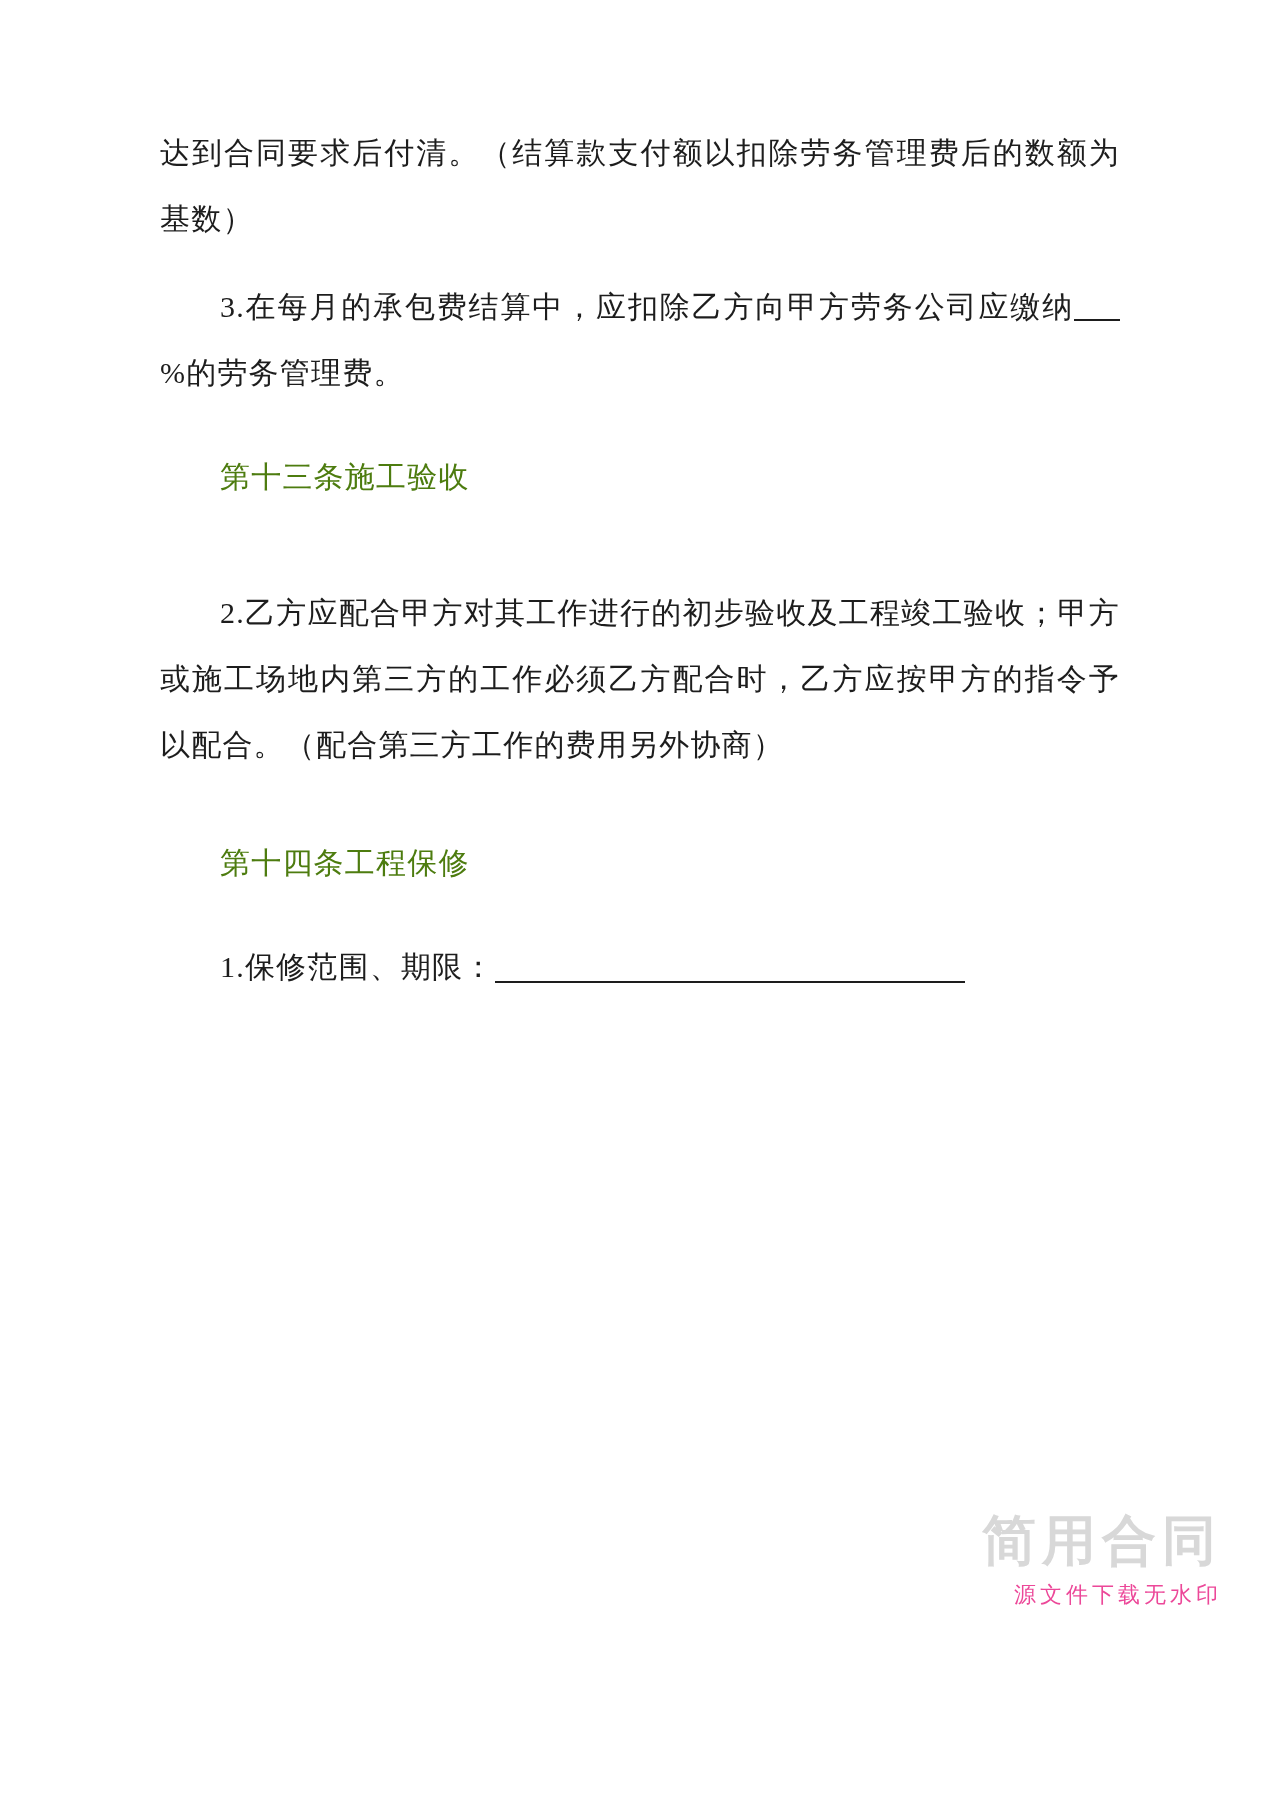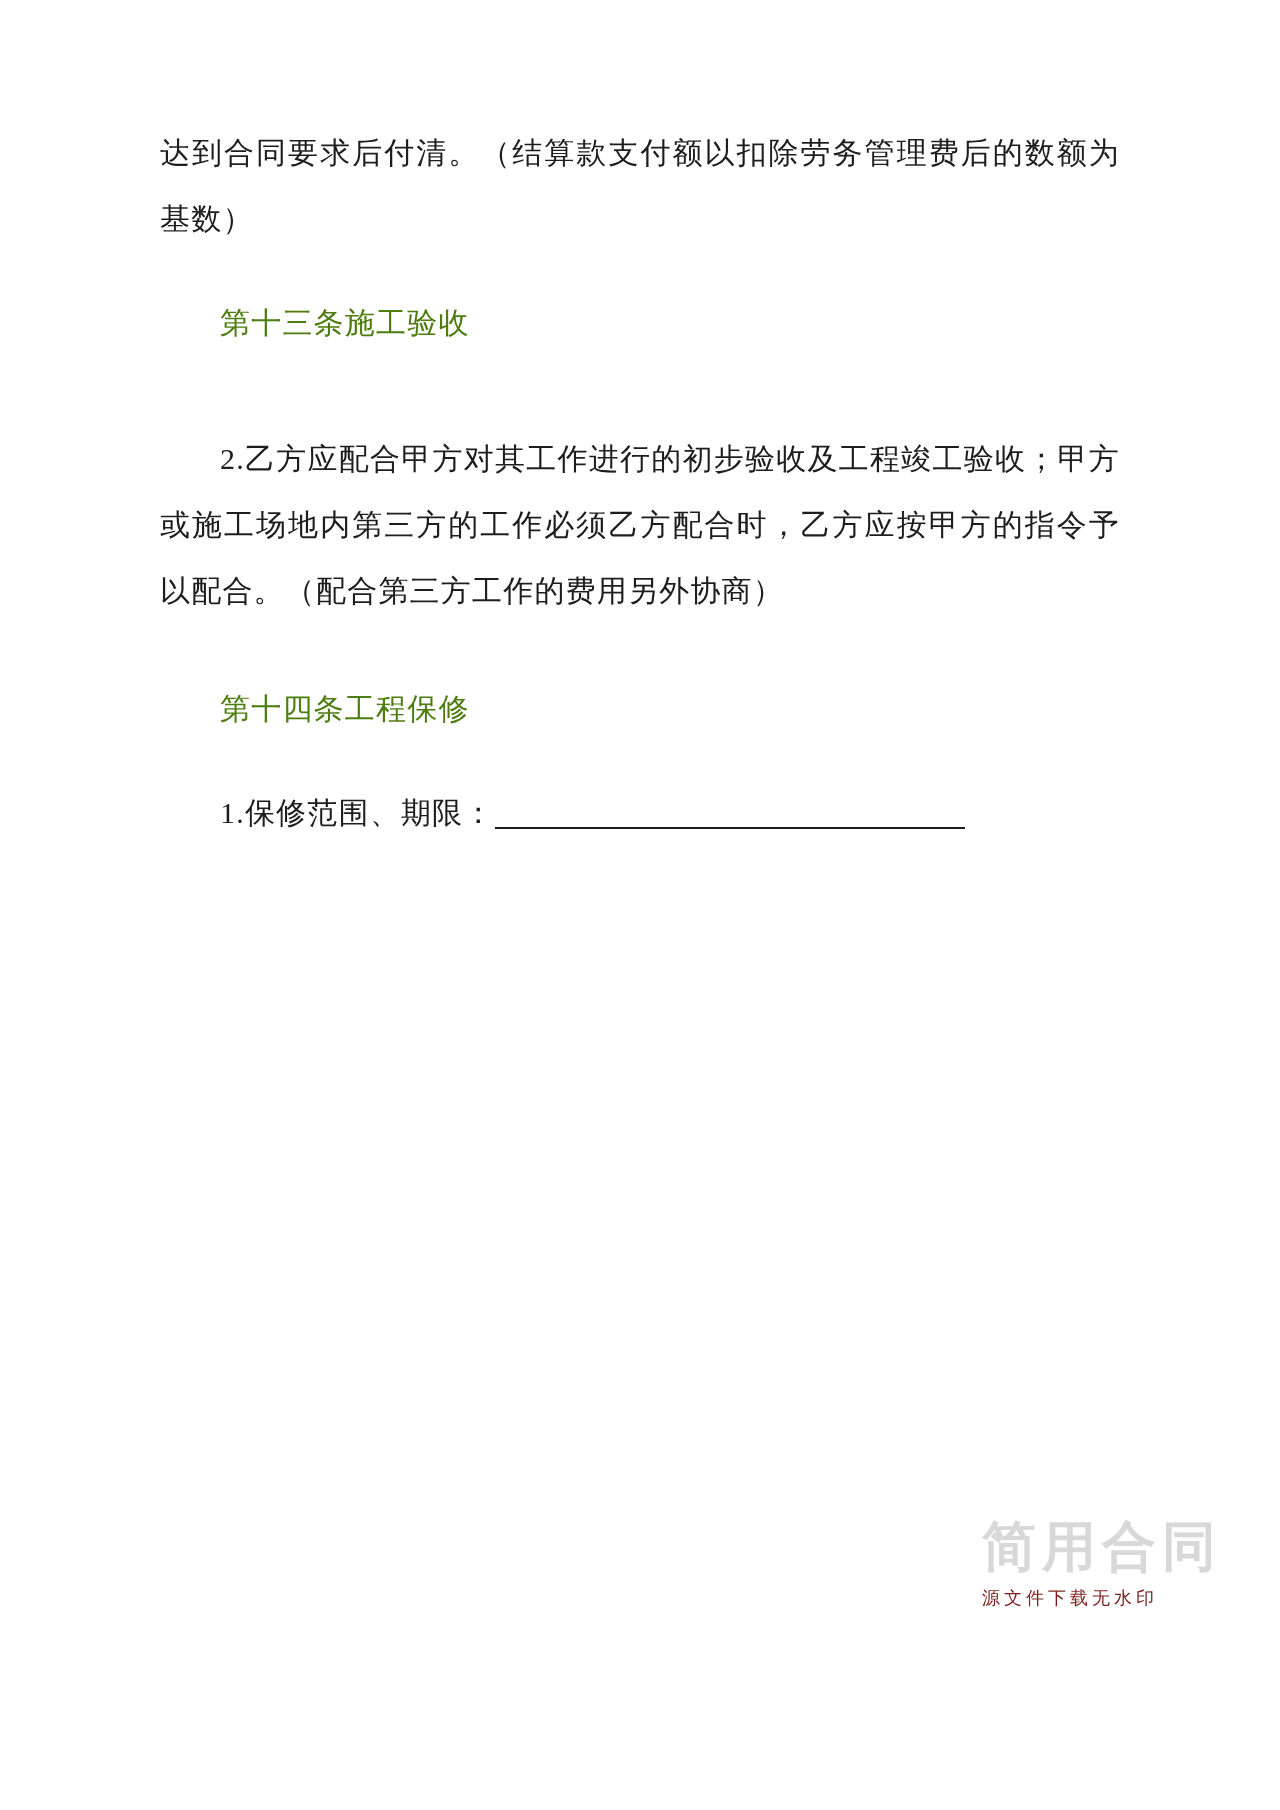--- a/index.html
+++ b/index.html
@@ -54,49 +54,50 @@
     border-bottom: 2px solid #1d1d1d;
     vertical-align: -6px;
   }
   .spacer-lg { height: 30px; }
   .spacer-md { height: 16px; }
 
   .watermark {
     position: absolute;
     right: 58px;
     bottom: 200px;
-    text-align: left;
+    text-align: right;
     user-select: none;
   }
   .watermark .wm-main {
     font-family: "DejaVu Sans", "Liberation Sans", sans-serif;
     font-size: 54px;
     font-weight: 700;
     color: #d8d8d8;
     letter-spacing: 6px;
     line-height: 1.1;
   }
   .watermark .wm-sub {
     font-family: "DejaVu Sans", "Liberation Sans", sans-serif;
-    font-size: 18px;
+    font-size: 22px;
     font-weight: 400;
-    color: #7f1d1d;
+    color: #ec4899;
     letter-spacing: 4px;
     margin-top: 10px;
   }
 </style>
 </head>
 <body>
 
 <div class="page">
 
   <div class="doc-body">
 
     <p class="para">达到合同要求后付清。（结算款支付额以扣除劳务管理费后的数额为基数）</p>
 
+    <p class="para indent"><span>3.在每月的承包费结算中，应扣除乙方向甲方劳务公司应缴纳</span><span class="blank-short"></span><span>%的劳务管理费。</span></p>
 
     <div class="spacer-md"></div>
 
     <p class="heading">第十三条施工验收</p>
 
     <div class="spacer-md"></div>
 
 
     <div class="spacer-md"></div>
 

